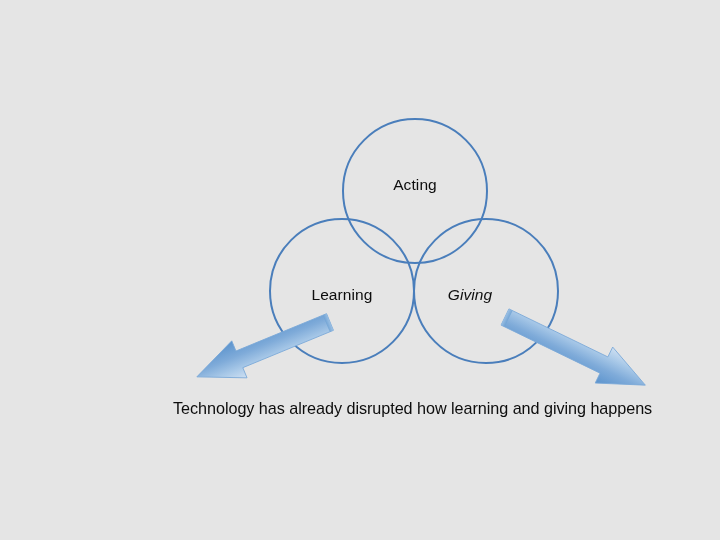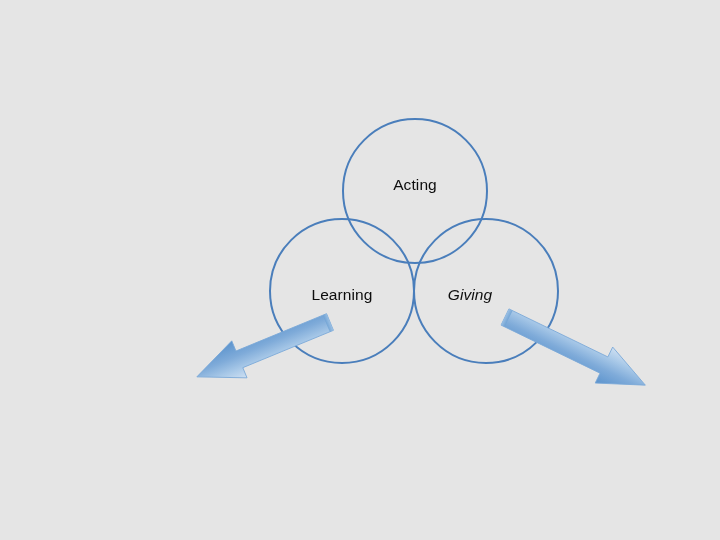--- a/index.html
+++ b/index.html
@@ -99,14 +99,15 @@
       <polygon points="0,-9 0,9 4,9 4,-9" fill="url(#arrowEdgeL)" stroke="none" opacity="0.85"></polygon>
     </g>
   </svg>
 
   <div class="venn-label" id="label-acting">Acting</div>
 
   <div class="venn-label" id="label-learning">Learning</div>
 
   <div class="venn-label" id="label-giving">Giving</div>
 
+  <div id="caption">Technology has already disrupted how learning and giving happens</div>
 
 </div>
 
 </body></html>

